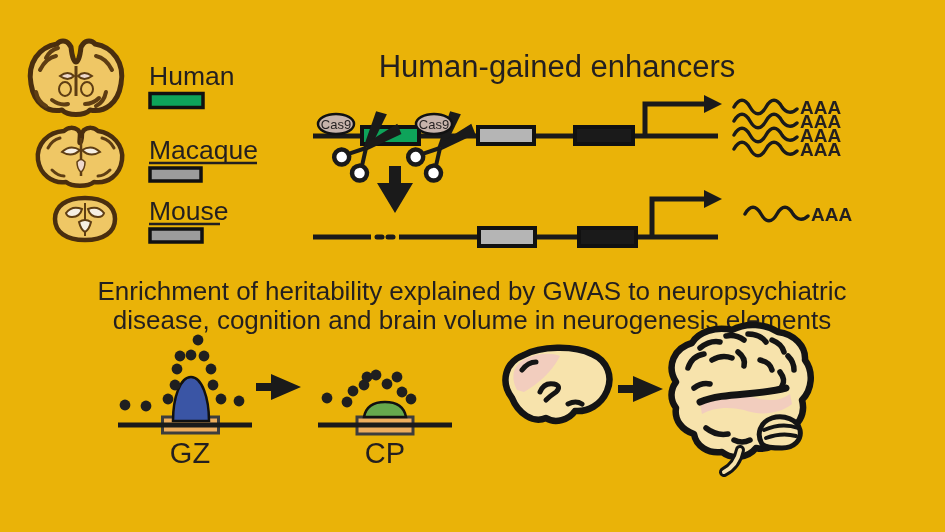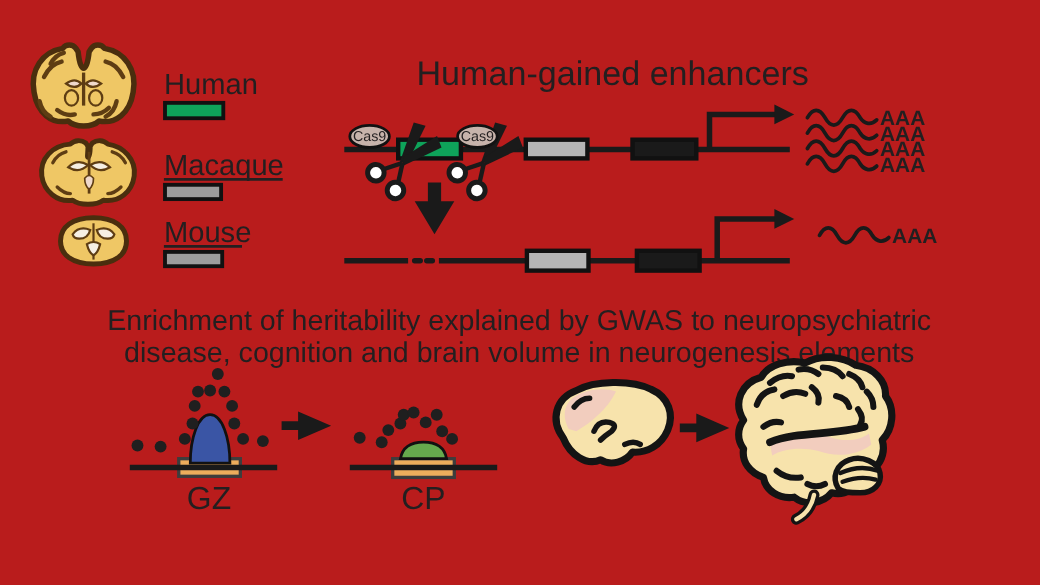--- a/index.html
+++ b/index.html
@@ -1,16 +1,16 @@
 <!DOCTYPE html>
 <html><head>
 <meta charset="utf-8">
 <style>
   html,body{margin:0;padding:0;background:#fff;}
-  .canvas{position:relative;width:945px;height:532px;background:#b91c1c;overflow:hidden;
+  .canvas{position:relative;width:945px;height:532px;background:#eab308;overflow:hidden;
           font-family:"Liberation Sans",sans-serif;}
   svg{position:absolute;left:0;top:0;}
   text{fill:#231F20;font-family:"Liberation Sans",sans-serif;}
   .t-title{font-size:31px;}
   .t-species{font-size:26.5px;}
   .t-cap{font-size:26px;}
   .t-zone{font-size:29px;}
   .t-cas9{font-size:13px;}
   .t-aaa{font-size:19px;font-weight:bold;}
 </style>

